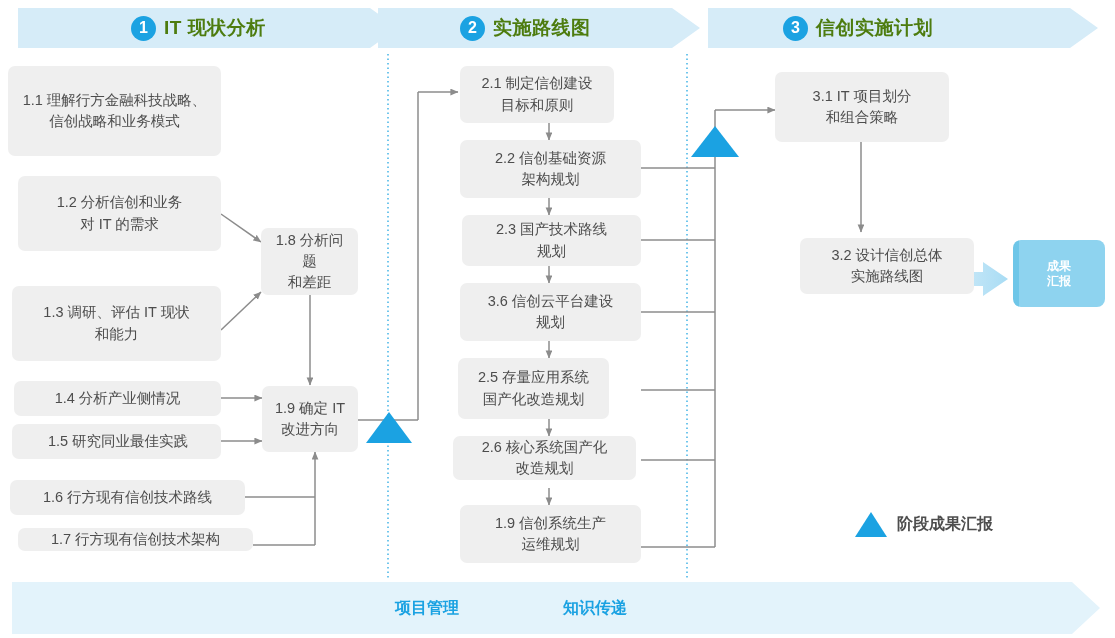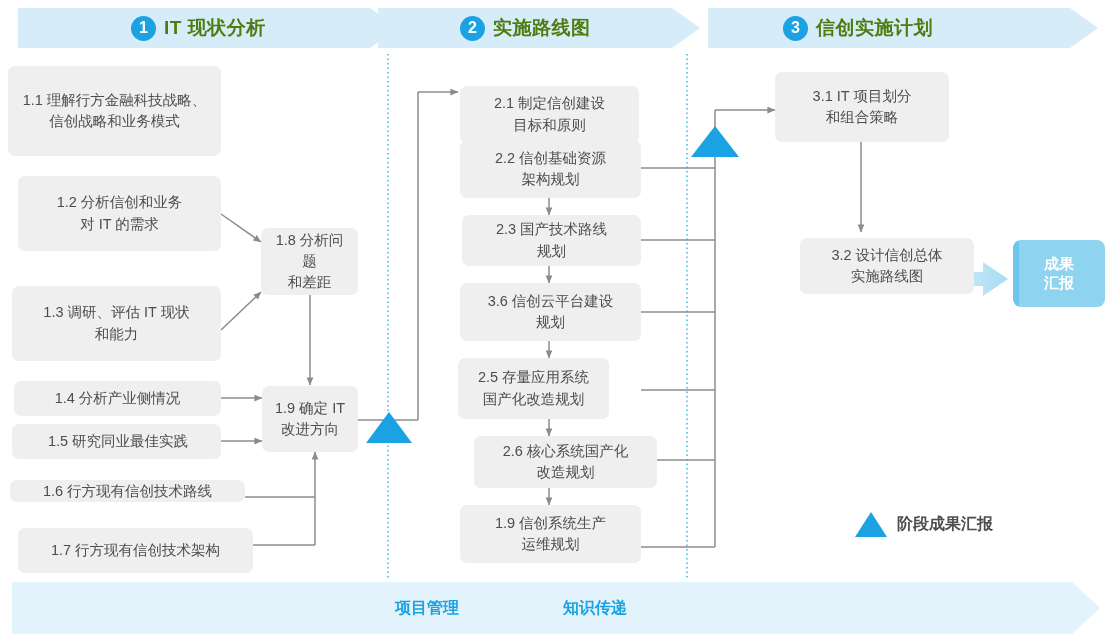--- a/index.html
+++ b/index.html
@@ -70,21 +70,21 @@
     padding: 4px 8px;
     z-index: 4;
     white-space: pre-line;
   }
   
   .result-box {
     position: absolute;
     border-radius: 8px;
     background: linear-gradient(to right, #6ec6e8 0%, #6ec6e8 6%, #8ed3ef 7%, #8ed3ef 100%);
     color: #ffffff;
-    font-size: 15px;
+    font-size: 12px;
     font-weight: bold;
     line-height: 1.25;
     display: flex;
     align-items: center;
     justify-content: center;
     text-align: center;
     white-space: pre-line;
     z-index: 4;
   }
   
@@ -220,38 +220,38 @@
   </div>
 
   <div class="box" style="left:8px; top:66px; width:213px; height:90px;">1.1 理解行方金融科技战略、
 信创战略和业务模式</div>
   <div class="box" style="left:18px; top:176px; width:203px; height:75px;">1.2 分析信创和业务
 对 IT 的需求</div>
   <div class="box" style="left:12px; top:286px; width:209px; height:75px;">1.3 调研、评估 IT 现状
 和能力</div>
   <div class="box" style="left:14px; top:381px; width:207px; height:35px;">1.4 分析产业侧情况</div>
   <div class="box" style="left:12px; top:424px; width:209px; height:35px;padding-left:11px;">1.5 研究同业最佳实践</div>
-  <div class="box" style="left:10px; top:480px; width:235px; height:22px;">1.6 行方现有信创技术路线</div>
-  <div class="box" style="left:18px; top:528px; width:235px; height:45px;">1.7 行方现有信创技术架构</div>
+  <div class="box" style="left:10px; top:480px; width:235px; height:35px;">1.6 行方现有信创技术路线</div>
+  <div class="box" style="left:18px; top:528px; width:235px; height:23px;">1.7 行方现有信创技术架构</div>
   <div class="box" style="left:261px; top:228px; width:97px; height:67px;">1.8 分析问题
 和差距</div>
   <div class="box" style="left:262px; top:386px; width:96px; height:66px;">1.9 确定 IT
 改进方向</div>
 
-  <div class="box" style="left:460px; top:66px; width:179px; height:57px;margin-top:20px;">2.1 制定信创建设
+  <div class="box" style="left:460px; top:66px; width:154px; height:57px;">2.1 制定信创建设
 目标和原则</div>
   <div class="box" style="left:460px; top:140px; width:181px; height:58px;">2.2 信创基础资源
 架构规划</div>
   <div class="box" style="left:462px; top:215px; width:179px; height:51px;">2.3 国产技术路线
 规划</div>
   <div class="box" style="left:460px; top:283px; width:181px; height:58px;">3.6 信创云平台建设
 规划</div>
   <div class="box" style="left:458px; top:358px; width:151px; height:61px;">2.5 存量应用系统
 国产化改造规划</div>
-  <div class="box" style="left:474px; top:436px; width:183px; height:52px;">2.6 核心系统国产化
+  <div class="box" style="left:453px; top:436px; width:183px; height:44px;">2.6 核心系统国产化
 改造规划</div>
   <div class="box" style="left:460px; top:505px; width:181px; height:58px;">1.9 信创系统生产
 运维规划</div>
 
   <div class="box" style="left:775px; top:72px; width:174px; height:70px;">3.1 IT 项目划分
 和组合策略</div>
   <div class="box" style="left:800px; top:238px; width:174px; height:56px;">3.2 设计信创总体
 实施路线图</div>
 
   <div class="result-box" style="left:1013px; top:240px; width:92px; height:67px;">成果

